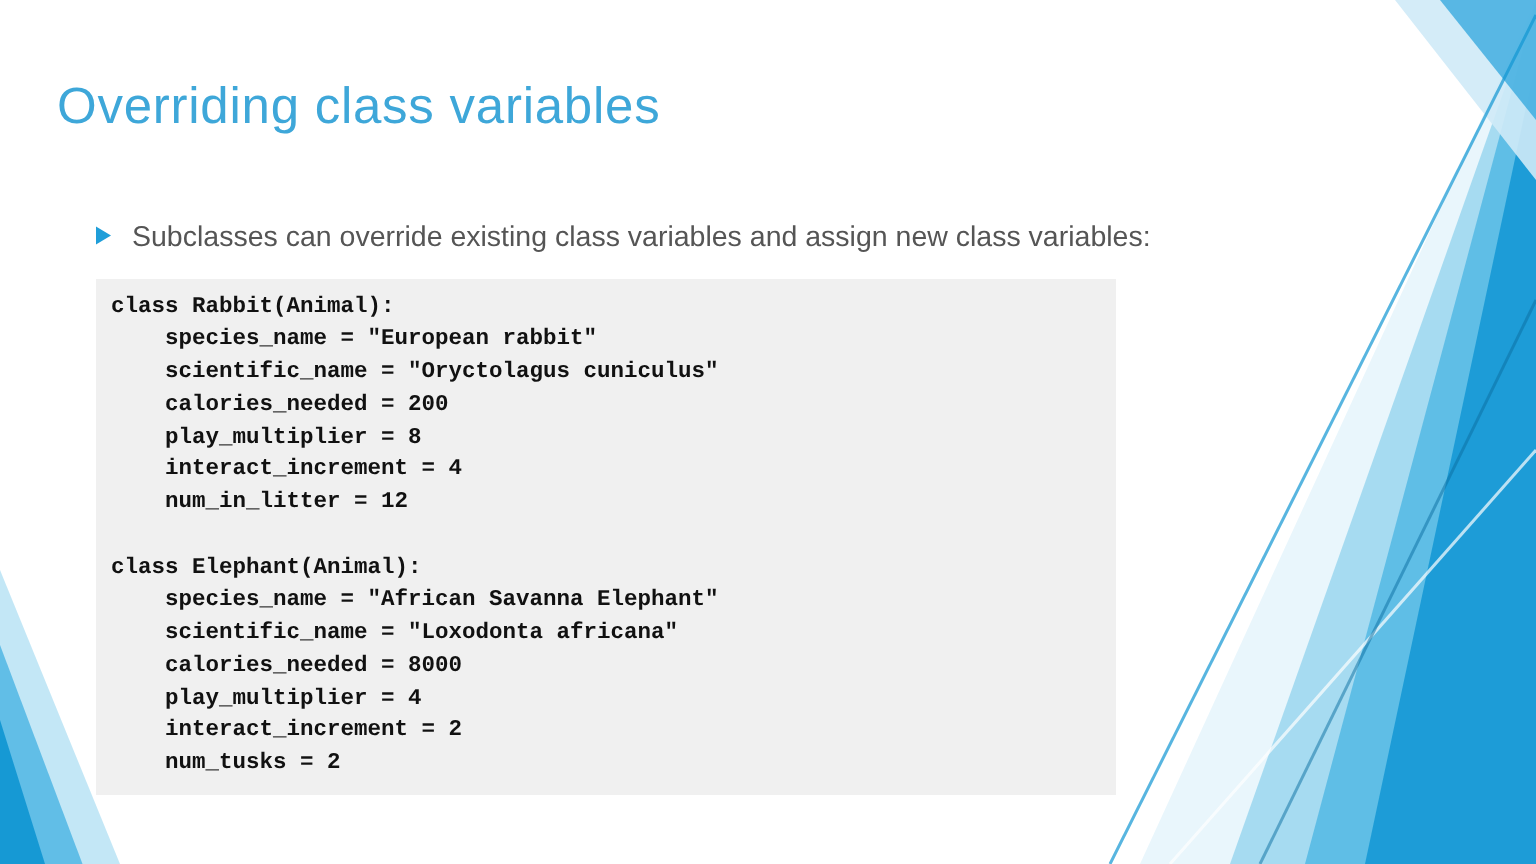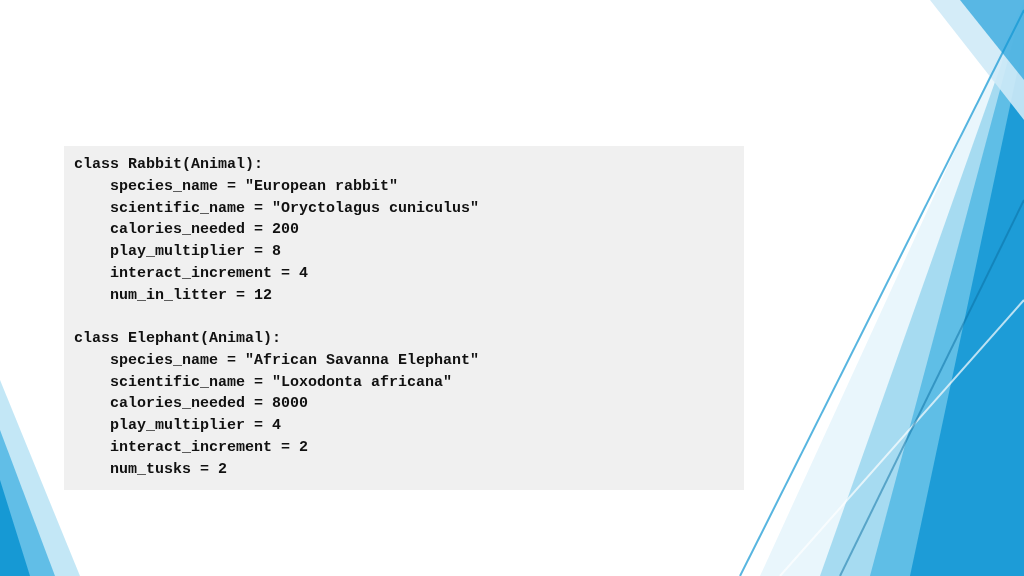--- a/index.html
+++ b/index.html
@@ -73,22 +73,27 @@
     <polygon points="1024,0 870,576 1024,576" fill="#52b8e4" opacity="0.85"></polygon>
     <polygon points="1024,40 910,576 1024,576" fill="#1297d3" opacity="0.85"></polygon>
     <polygon points="930,0 1024,0 1024,120" fill="#cfeaf7" opacity="0.9"></polygon>
     <polygon points="960,0 1024,0 1024,80" fill="#38aadf" opacity="0.8"></polygon>
 
     <line x1="1024" y1="10" x2="740" y2="576" stroke="#1297d3" stroke-width="2" opacity="0.7"></line>
     <line x1="780" y1="576" x2="1024" y2="300" stroke="#ffffff" stroke-width="2" opacity="0.7"></line>
     <line x1="840" y1="576" x2="1024" y2="200" stroke="#0a6ea1" stroke-width="2" opacity="0.5"></line>
   </svg>
 
+  <h1 class="title">Overriding class variables</h1>
 
   <div class="content">
+    <div class="bullet-row">
+      <span class="bullet-icon"></span>
+      <span class="bullet-text">Subclasses can override existing class variables and assign new class variables:</span>
+    </div>
     <div class="code-block">class Rabbit(Animal):
     species_name = "European rabbit"
     scientific_name = "Oryctolagus cuniculus"
     calories_needed = 200
     play_multiplier = 8
     interact_increment = 4
     num_in_litter = 12
 
 class Elephant(Animal):
     species_name = "African Savanna Elephant"

